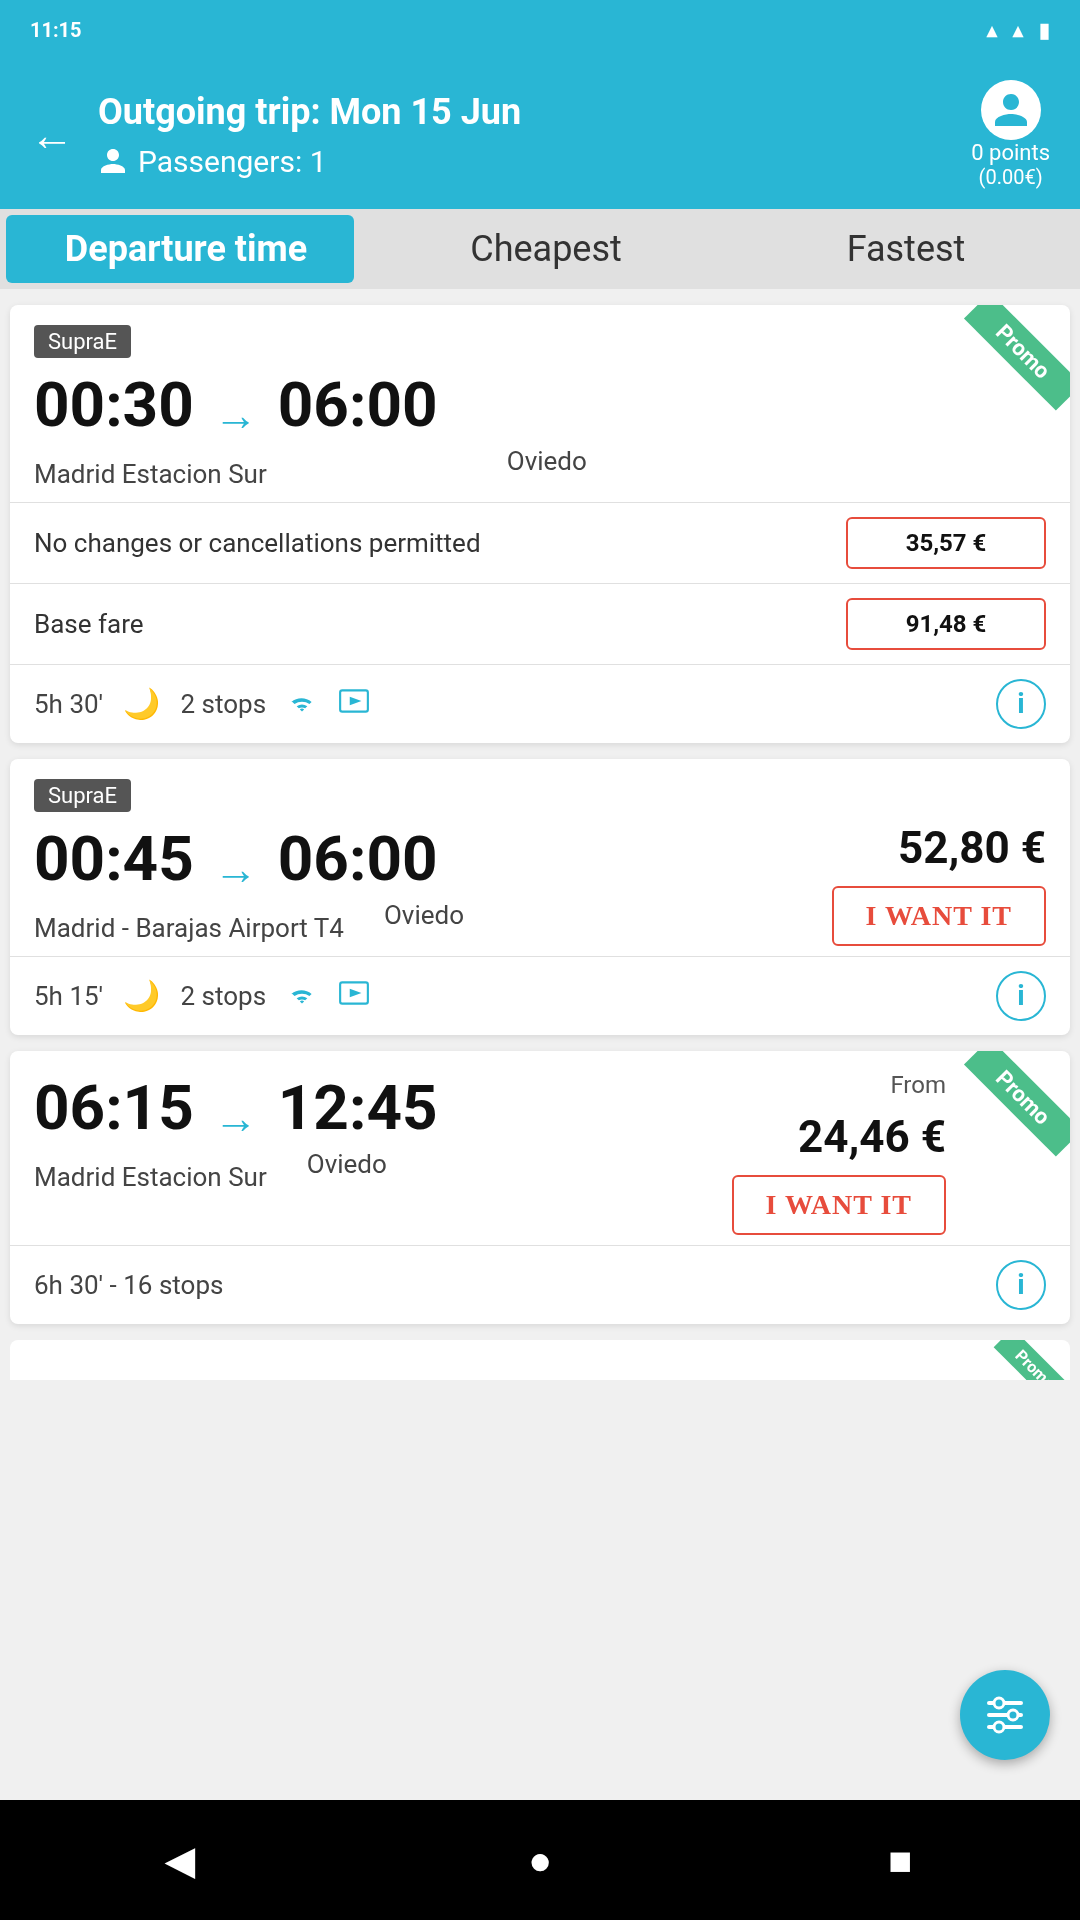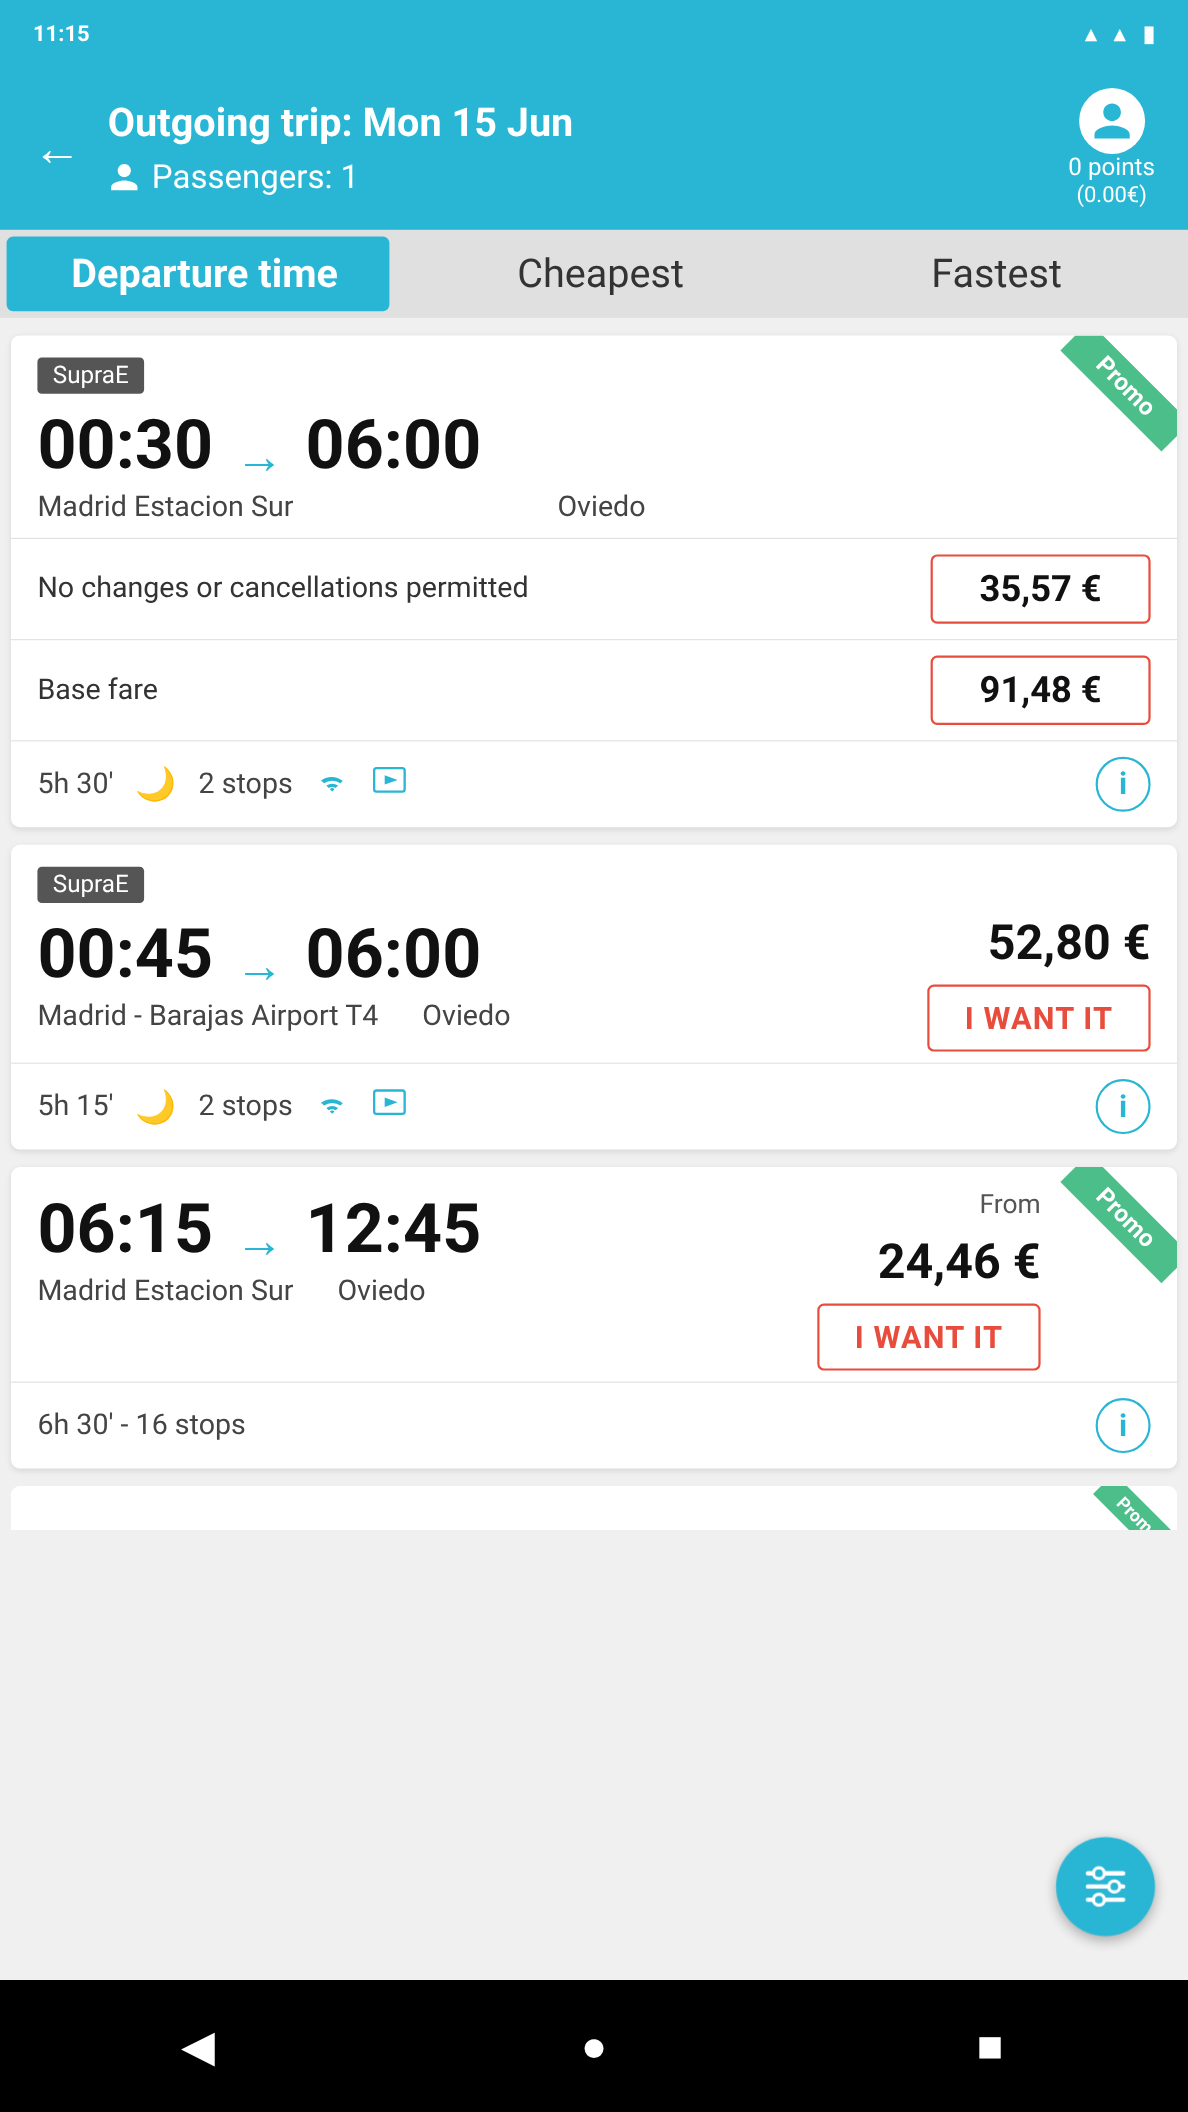--- a/index.html
+++ b/index.html
@@ -169,20 +169,21 @@
     }
     .card-locations {
       display: flex;
       gap: 240px;
       font-size: 26px;
       color: #444;
       margin-top: 4px;
     }
     .card-location-from {
       line-height: 1.3;
+      margin-top: 13px;
     }
     .card-location-to {
       line-height: 1.3;
     }
 
     
     .card-price-section {
       padding: 14px 24px;
       border-top: 1px solid #e0e0e0;
       display: flex;
@@ -190,21 +191,21 @@
       justify-content: space-between;
     }
     .card-price-label {
       font-size: 26px;
       color: #333;
     }
     .price-box {
       border: 2px solid #e74c3c;
       border-radius: 6px;
       padding: 10px 24px;
-      font-size: 33px;
+      font-size: 24px;
       font-weight: bold;
       color: #111;
       min-width: 200px;
       text-align: center;
     }
 
     
     .card-footer {
       padding: 14px 24px;
       border-top: 1px solid #e0e0e0;
@@ -254,20 +255,21 @@
       border-radius: 6px;
       padding: 12px 32px;
       font-size: 28px;
       font-weight: bold;
       color: #e74c3c;
       background: white;
       cursor: pointer;
       letter-spacing: 1px;
       min-width: 200px;
       text-align: center;
+      font-family: Liberation Serif, serif;
     }
 
     
     .from-label {
       font-size: 24px;
       color: #555;
       text-align: right;
     }
     .from-price {
       font-size: 44px;

